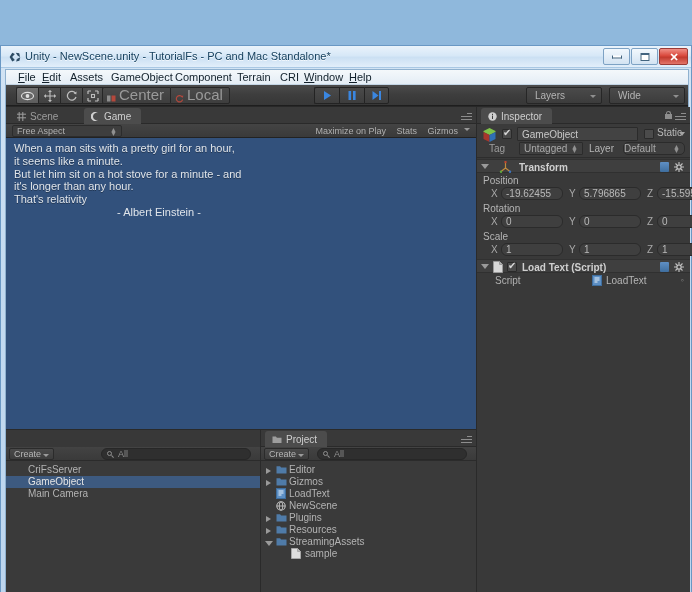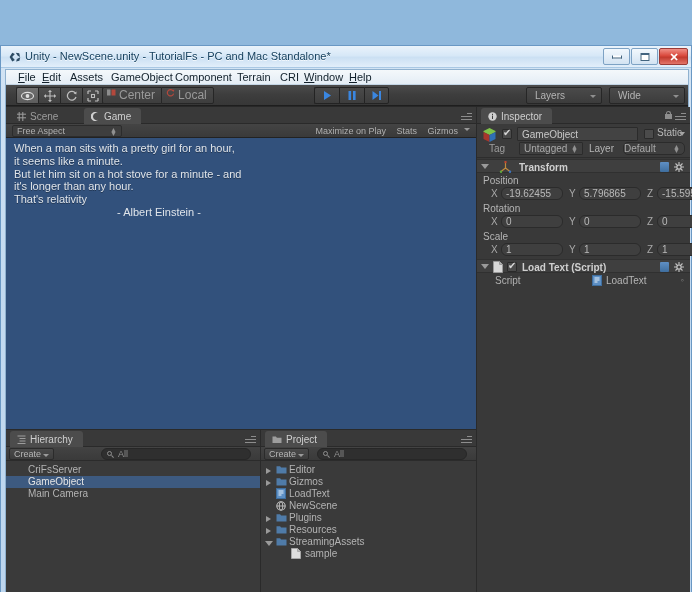--- a/index.html
+++ b/index.html
@@ -83,22 +83,22 @@
     border:1px solid #262626; border-right:none;
     display:flex; align-items:center; justify-content:center;
     cursor:pointer;
   }
   .tbtn:last-child{ border-right:1px solid #262626; }
   .tbtn.first{ border-radius:2px 0 0 2px; }
   .tbtn.last{ border-radius:0 2px 2px 0; }
   .tbtn.on{ background:linear-gradient(180deg,#707070,#5d5d5d); }
   .tbtn svg{ display:block; }
   .pivot{
-    height:17px; display:flex; align-items:flex-start;
-    padding:0 6px 0 4px; color:#9a9a9a; font-size:12px;
+    height:17px; display:flex; align-items:flex-end;
+    padding:0 6px 0 4px; color:#9a9a9a; font-size:15px;
     background:linear-gradient(180deg,#4a4a4a,#3e3e3e);
     border:1px solid #262626;
     cursor:pointer; gap:3px;
   }
   .pivot.first{ border-radius:2px 0 0 2px; border-right:none; }
   .pivot.last{ border-radius:0 2px 2px 0; }
   .playgrp{ position:absolute; top:2px; left:308px; display:flex; }
   .pbtn{
     width:25px; height:17px;
     background:linear-gradient(180deg,#4a4a4a,#3d3d3d);
@@ -568,33 +568,20 @@
           <svg id="script-ico" style="left:115px; top:151px" viewBox="0 0 10 11">
             <rect x="0.5" y="0.5" width="9" height="10" fill="#5d8fc4" stroke="#3f6e9e"></rect>
             <path d="M2.5 3h5M2.5 5h5M2.5 7h3" stroke="#eaf2fa" stroke-width="1"></path>
           </svg>
           <div id="script-fld" style="left:129px; top:151px">LoadText</div>
           <div id="script-dot" style="right:6px; top:151px">◦</div>
         </div>
       </div>
 
       <div class="panel" id="hierarchy">
-        <div class="tabrow">
-          <div class="tab active" style="left:4px">
-            <svg width="9" height="9" viewBox="0 0 9 9">
-              <path d="M0.5 1h8M2.5 3.5h6M2.5 6h6M0.5 8.5h8" stroke="#9d9d9d" stroke-width="1"></path>
-            </svg>
-            <span>Hierarchy</span>
-          </div>
-          <div class="panel-menu">
-              <i></i>
-              <i></i>
-              <i></i>
-            </div>
-        </div>
 
         <div id="hier-body">
           <div class="createbar">
             <div class="create-btn">
               <span>Create</span>
               <span class="arw"></span>
             </div>
             <div class="searchf" style="left:95px; width:150px">
               <span class="mag"></span>
               <span>All</span>

